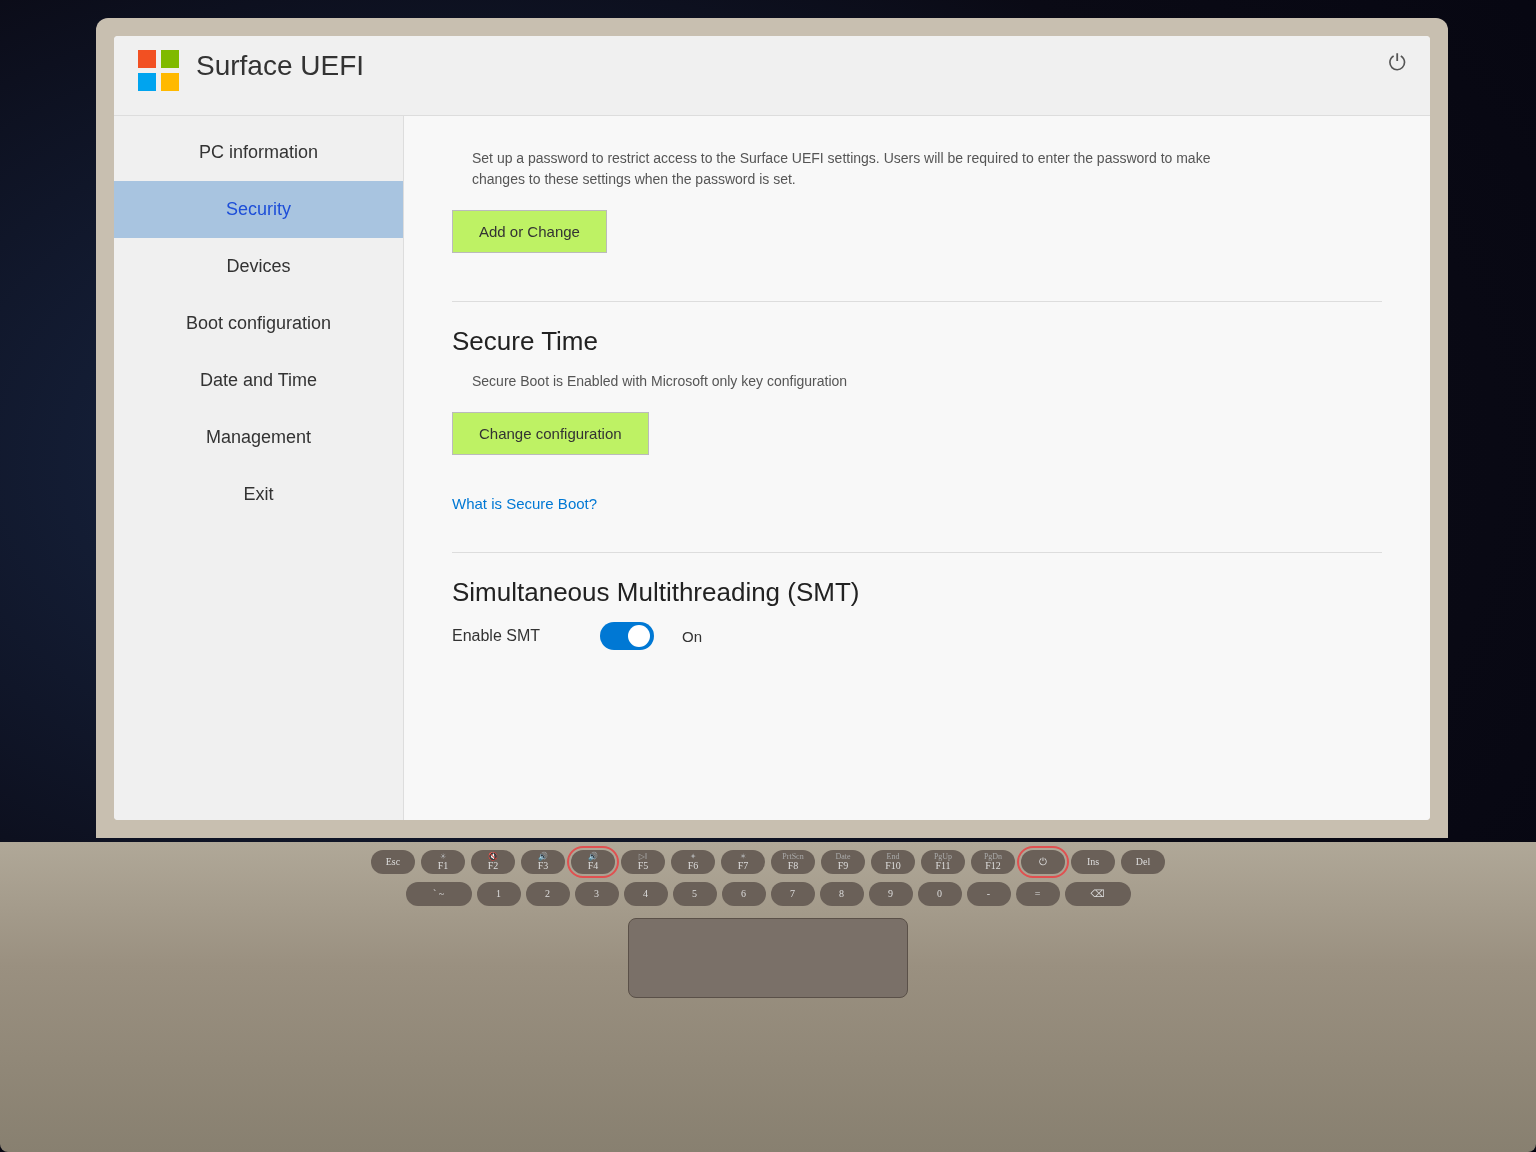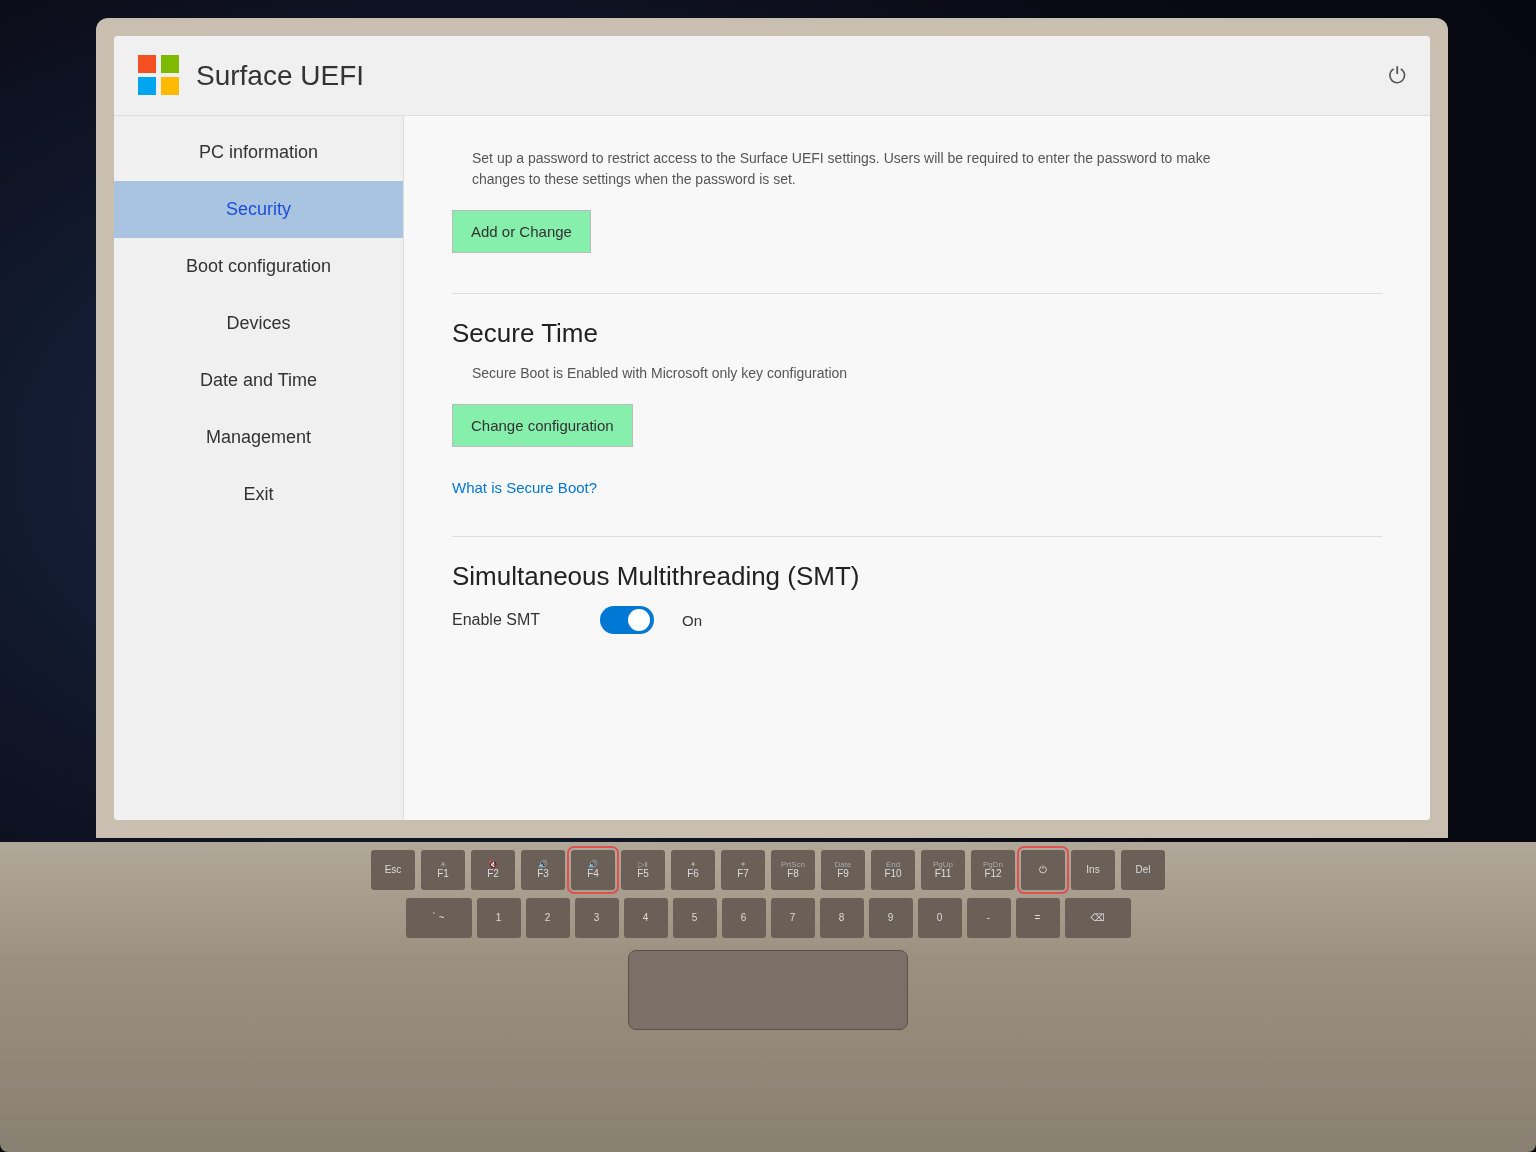--- a/index.html
+++ b/index.html
@@ -39,21 +39,20 @@
       border-radius: 4px;
       overflow: hidden;
       display: flex;
       flex-direction: column;
     }
 
     
     .uefi-header {
       background: #f0f0f0;
       display: flex;
-      align-items: center;
       padding: 14px 24px;
       border-bottom: 1px solid #ddd;
       min-height: 80px;
     }
 
     .ms-logo {
       display: grid;
       grid-template-columns: 1fr 1fr;
       gap: 3px;
       width: 42px;
@@ -133,27 +132,27 @@
     .section-desc {
       font-size: 14px;
       color: #555;
       margin-bottom: 20px;
       line-height: 1.5;
       max-width: 760px;
       margin-left: 20px;
     }
 
     .uefi-button {
-      background: #86efac;
+      background: #bef264;
       border: 1px solid #bbb;
-      padding: 12px 18px;
+      padding: 12px 26px;
       font-size: 15px;
       color: #333;
       cursor: pointer;
-      margin-bottom: 32px;
+      margin-bottom: 40px;
       display: inline-block;
     }
 
     .section-divider {
       border: none;
       border-top: 1px solid #ddd;
       margin: 8px 0 24px 0;
     }
 
     .link-text {
@@ -222,31 +221,32 @@
     .keyboard-row {
       display: flex;
       align-items: center;
       justify-content: center;
       gap: 6px;
       padding: 8px 60px 4px;
     }
 
     .key {
       background: #6a6058;
-      border-radius: 3px;
+      border-radius: 12px;
       color: #ccc;
       font-size: 9px;
       display: flex;
       align-items: center;
       justify-content: center;
       flex-direction: column;
       cursor: pointer;
       position: relative;
       min-width: 44px;
-      height: 40px;
+      height: 24px;
+      font-family: Liberation Serif, serif;
     }
 
     .key.wide { min-width: 66px; }
     .key.highlighted {
       outline: 2px solid #e05050;
       outline-offset: 2px;
     }
 
     .key-top {
       font-size: 8px;
@@ -291,24 +291,24 @@
     <div class="uefi-body">
 
       <nav class="sidebar">
         <button class="sidebar-item">
           <span>PC information</span>
         </button>
         <button class="sidebar-item active">
           <span>Security</span>
         </button>
         <button class="sidebar-item">
+          <span>Devices</span>
+        </button>
+        <button class="sidebar-item">
           <span>Boot configuration</span>
-        </button>
-        <button class="sidebar-item">
-          <span>Devices</span>
         </button>
         <button class="sidebar-item">
           <span>Date and Time</span>
         </button>
         <button class="sidebar-item">
           <span>Management</span>
         </button>
         <button class="sidebar-item">
           <span>Exit</span>
         </button>

